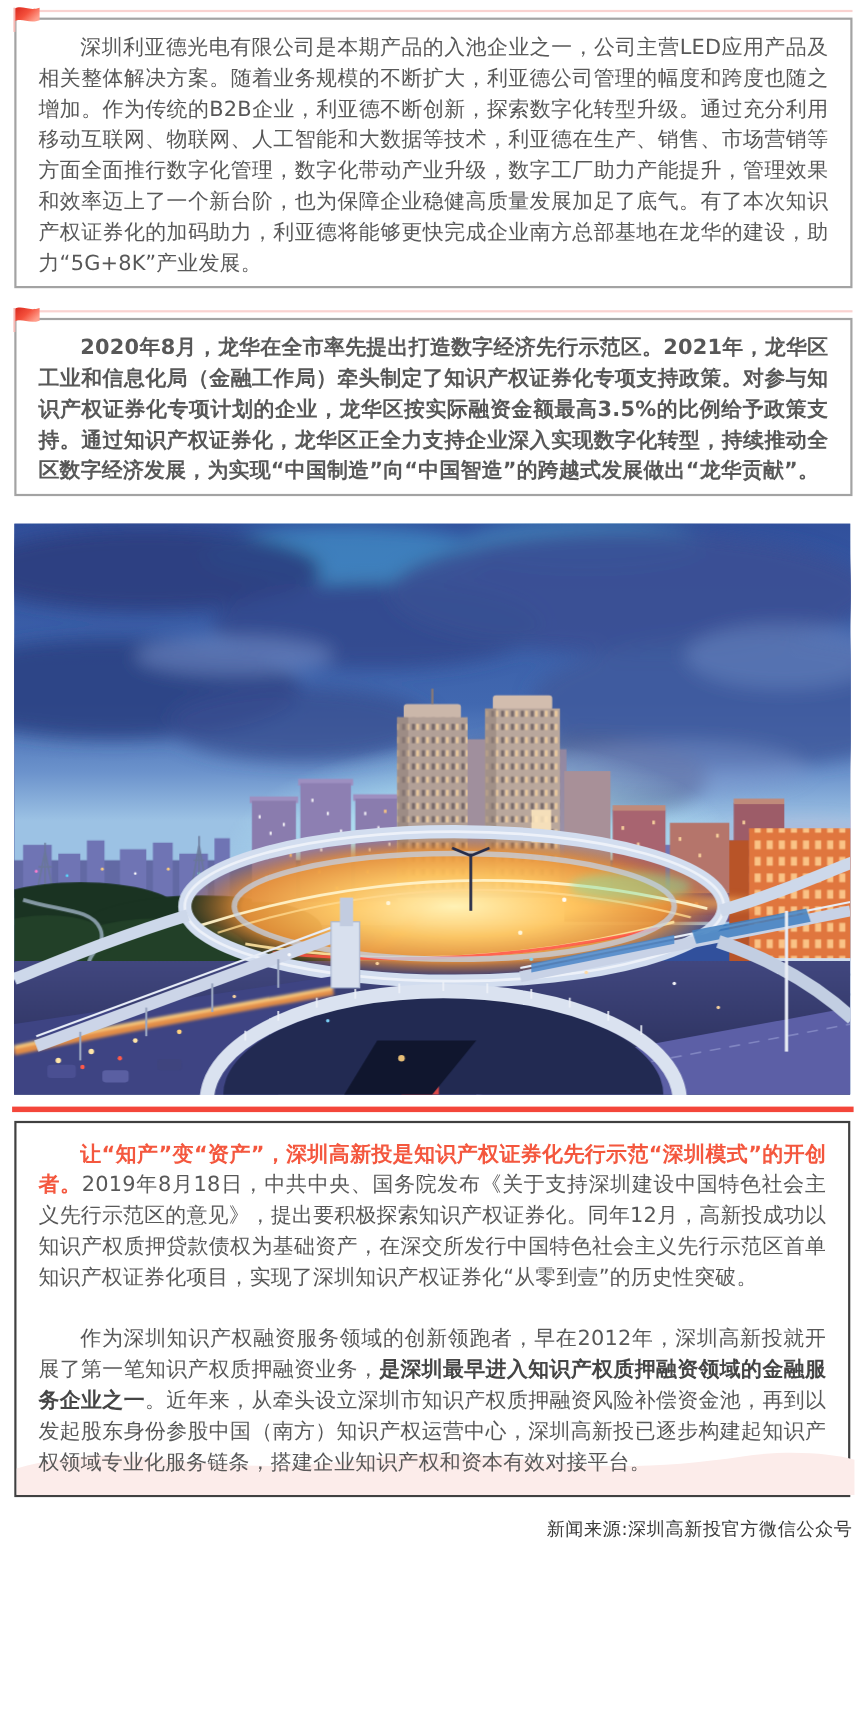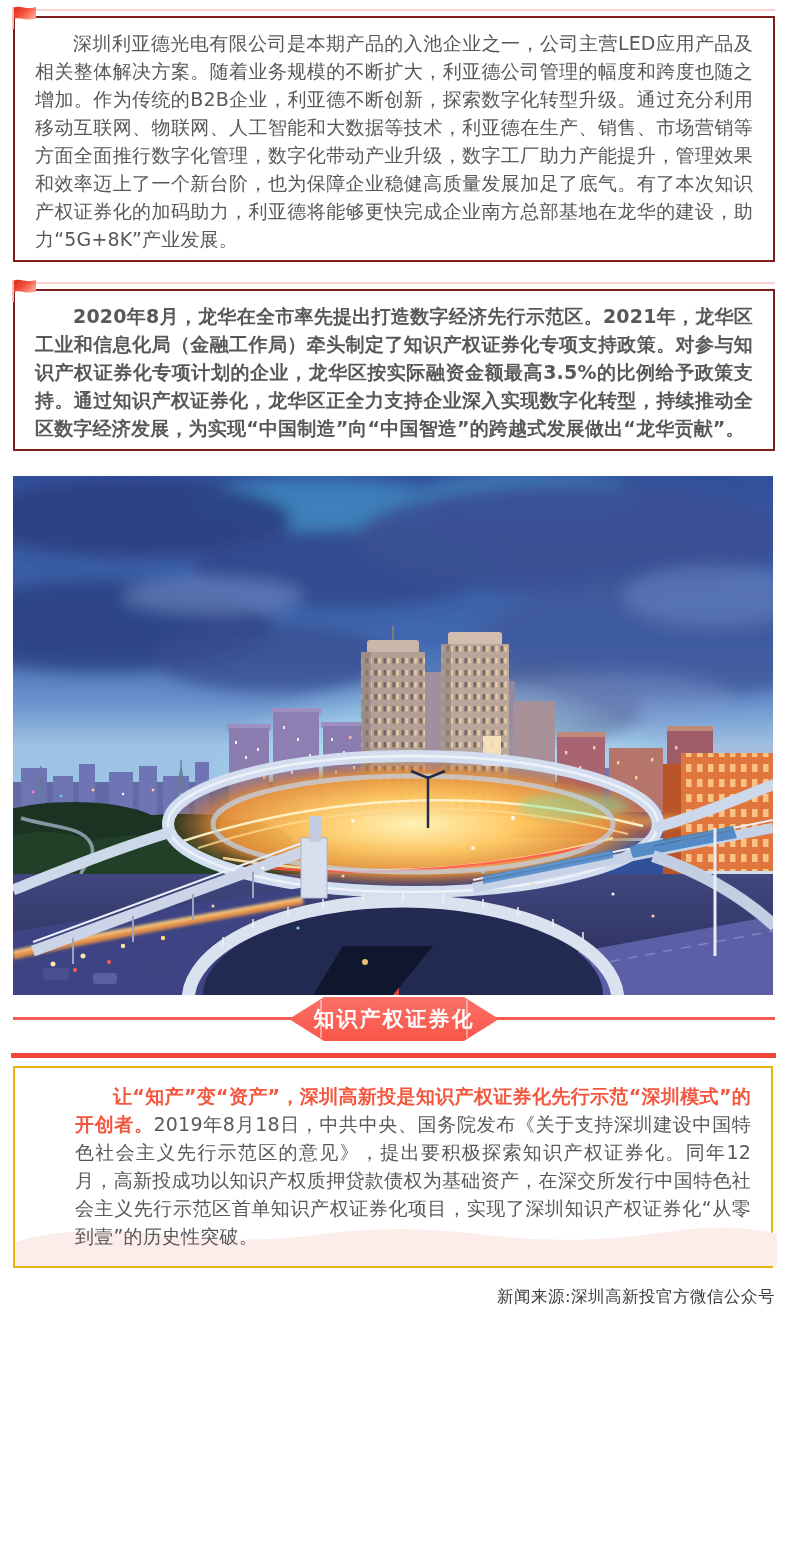--- a/index.html
+++ b/index.html
@@ -7,21 +7,21 @@
     width:787px;height:1554px;overflow:hidden;background:#ffffff;
     font-family:"DejaVu Sans","Liberation Sans",sans-serif;
     -webkit-font-smoothing:antialiased;
   }
   .page{position:relative;width:787px;height:1554px;}
 
   
   .note-box{
     position:relative;
     margin:0 12px 0 13px;
-    border:2px solid #7f1d1d;
+    border:2px solid #a3a3a3;
     background:#fff;
   }
   .note-box::before{ 
     content:"";position:absolute;left:18px;right:-2px;top:-9px;
     border-top:2px solid #f9d2d0;
   }
   .note-box.first{margin-top:16px;}
   .note-box.second{margin-top:27px;font-weight:bold;}
   .flag-wrap{position:absolute;top:-15px;left:-6px;width:36px;height:26px;}
   .note-box p{
@@ -53,23 +53,22 @@
     color:#ffffff;font-size:21px;font-weight:700;letter-spacing:2px;
   }
 
   
   .thick-line{height:5px;background:#f4463a;margin:11px 11px 0 11px;}
 
   
   .ip-box{
     position:relative;
     margin:8px 14px 0 13px;
-    border:2px solid #eab308;
+    border:2px solid #404040;
     background:#fff;
-    padding-left:40px;
   }
   .ip-box .inner{position:relative;z-index:1;padding:14px 20px 16px 20px;}
   .ip-box p{
     margin:0 0 28px 0;
     font-size:19px;line-height:28px;color:#585858;
     text-align:justify;text-justify:inter-ideograph;
     text-indent:2em;letter-spacing:0.2px;
   }
   .ip-box p:last-child{margin-bottom:0;}
   .lead-red{color:#f4573e;font-weight:700;}
@@ -412,37 +411,28 @@
         <circle cx="470" cy="396" r="1.6" fill="#7fd8ff"></circle>
           <circle cx="520" cy="408" r="1.6" fill="#ffd9a0"></circle>
         <circle cx="600" cy="418" r="1.6" fill="#ffffff"></circle>
           <circle cx="640" cy="440" r="1.6" fill="#ffd9a0"></circle>
         <circle cx="200" cy="430" r="1.6" fill="#ffd9a0"></circle>
           <circle cx="285" cy="452" r="1.6" fill="#7fd8ff"></circle>
       </g>
     </svg>
   </figure>
 
-  <div class="banner-row">
-    <div class="ribbon">
-      <svg viewBox="0 0 210 46" width="210" height="46">
-        <polygon points="0,23 35,1 175,1 210,23 175,45 35,45" fill="url(#ribbonGrad)"></polygon>
-        <line x1="32" y1="4" x2="32" y2="42" stroke="#ffffff" stroke-width="1.6" opacity="0.55"></line>
-        <line x1="178" y1="4" x2="178" y2="42" stroke="#ffffff" stroke-width="1.6" opacity="0.55"></line>
-      </svg>
-      <span class="label">知识产权证券化</span>
-    </div>
-  </div>
 
   <div class="thick-line"></div>
 
   <section class="ip-box">
     <svg class="wave" viewBox="0 0 762 50" preserveAspectRatio="none">
       <path d="M0,26 C40,14 90,12 140,18 C200,25 250,26 310,18 C360,11 420,12 480,20 C540,27 600,24 660,15 C700,9 740,12 762,18 L762,50 L0,50 Z" fill="#fcecea"></path>
     </svg>
     <div class="inner">
       <p><span class="lead-red">让“知产”变“资产”，深圳高新投是知识产权证券化先行示范“深圳模式”的开创者。</span><span>2019年8月18日，中共中央、国务院发布《关于支持深圳建设中国特色社会主义先行示范区的意见》，提出要积极探索知识产权证券化。同年12月，高新投成功以知识产权质押贷款债权为基础资产，在深交所发行中国特色社会主义先行示范区首单知识产权证券化项目，实现了深圳知识产权证券化“从零到壹”的历史性突破。</span></p>
+      <p><span>作为深圳知识产权融资服务领域的创新领跑者，早在2012年，深圳高新投就开展了第一笔知识产权质押融资业务，</span><span class="bold-black">是深圳最早进入知识产权质押融资领域的金融服务企业之一</span><span>。近年来，从牵头设立深圳市知识产权质押融资风险补偿资金池，再到以发起股东身份参股中国（南方）知识产权运营中心，深圳高新投已逐步构建起知识产权领域专业化服务链条，搭建企业知识产权和资本有效对接平台。</span></p>
     </div>
   </section>
 
   <div class="source-line">新闻来源:深圳高新投官方微信公众号</div>
 
 </div>
 
 </body></html>

